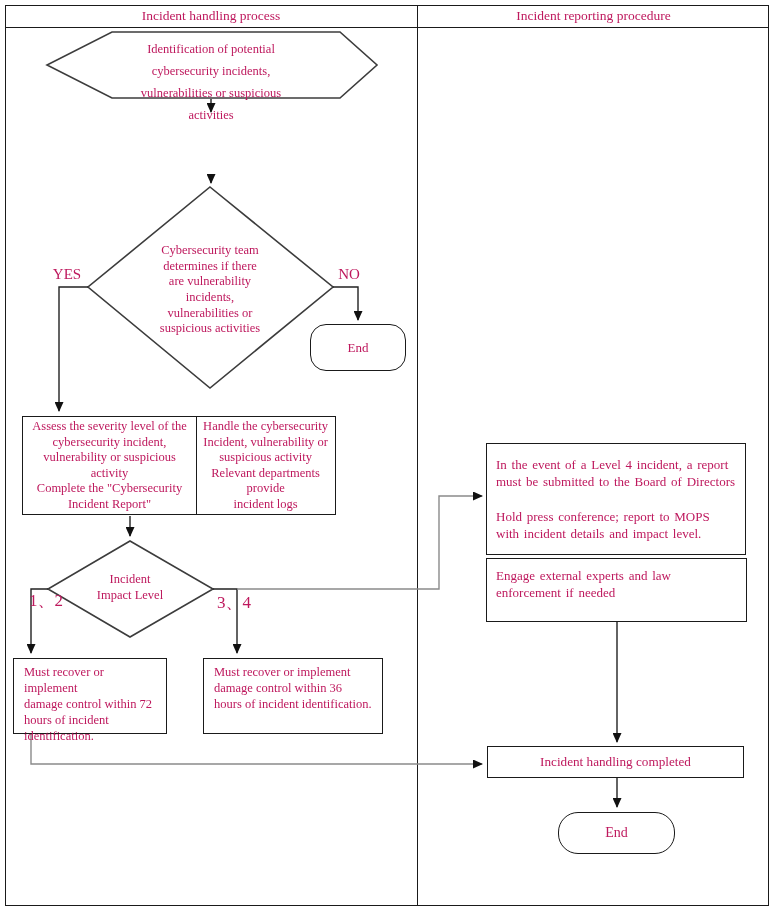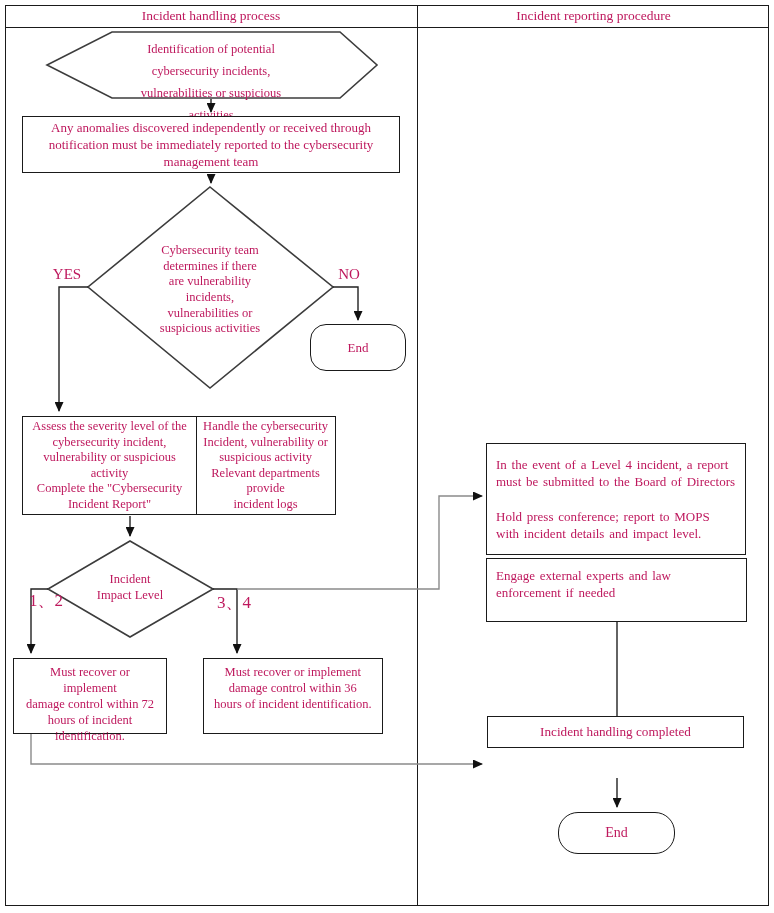--- a/index.html
+++ b/index.html
@@ -31,21 +31,21 @@
   svg.layer polygon.shape { fill:#ffffff; stroke:#3c3c3c; stroke-width:1.6; }
 
   .node {
     position:absolute; box-sizing:border-box; background:#ffffff;
     border:1.4px solid #1a1a1a; white-space:pre-line;
     display:flex; align-items:center; justify-content:center;
     text-align:center; font-size:12.5px; line-height:15.5px;
   }
   .node.noborder { border:none; background:transparent; }
   .node.leftalign {
-    align-items:flex-start; justify-content:flex-start; text-align:center;
+    align-items:flex-start; justify-content:flex-start; text-align:left;
     padding:5px 10px;
   }
   .node.justif {
     align-items:center; justify-content:flex-start; text-align:left;
     padding:16px 9px; font-size:13px; line-height:17.2px; word-spacing:1.5px;
   }
   .node.engage { align-items:flex-start; padding-top:8px; }
   .node.engage::first-line { word-spacing:7px; }
   .terminator { border-radius:16px; font-size:13px; }
   .terminator.big { border-radius:20px; font-size:14px; }
@@ -105,23 +105,20 @@
 suspicious activities</div>
 
   <div class="node noborder" style="left:80px; top:571px; width:100px; height:33px; line-height:15.5px;">Incident
 Impact Level</div>
 
   <div class="floatlabel" style="left:46px; top:266px; width:42px;">YES</div>
   <div class="floatlabel" style="left:331px; top:266px; width:36px;">NO</div>
   <div class="floatlabel smlabel" style="left:24px; top:560px; width:44px;">1、2</div>
   <div class="floatlabel smlabel" style="left:212px; top:562px; width:44px;">3、4</div>
 
-  <div class="node anomalies" style="left:22px; top:116px; width:378px; height:57px;">Any anomalies discovered independently or received through
-notification must be immediately reported to the cybersecurity
-management team</div>
 
   <div class="node" style="left:22px; top:416px; width:175px; height:99px;">Assess the severity level of the
 cybersecurity incident,
 vulnerability or suspicious
 activity
 Complete the "Cybersecurity
 Incident Report"</div>
 
   <div class="node" style="left:195.6px; top:416px; width:140px; height:99px;">Handle the cybersecurity
 Incident, vulnerability or
@@ -140,19 +137,19 @@
 
   <div class="node justif" style="left:486px; top:443px; width:260px; height:112px;">In the event of a Level 4 incident, a report
 must be submitted to the Board of Directors
 
 Hold press conference; report to MOPS
 with incident details and impact level.</div>
 
   <div class="node justif engage" style="left:486px; top:558px; width:261px; height:64px;">Engage external experts and law
 enforcement if needed</div>
 
-  <div class="node completed" style="left:487px; top:716px; width:257px; height:32px;">Incident handling completed</div>
+  <div class="node completed" style="left:487px; top:746px; width:257px; height:32px;">Incident handling completed</div>
 
   <div class="node terminator" style="left:310px; top:324px; width:96px; height:47px;">End</div>
 
   <div class="node terminator big" style="left:558px; top:812px; width:117px; height:42px;">End</div>
 
 </div>
 
 </body></html>

